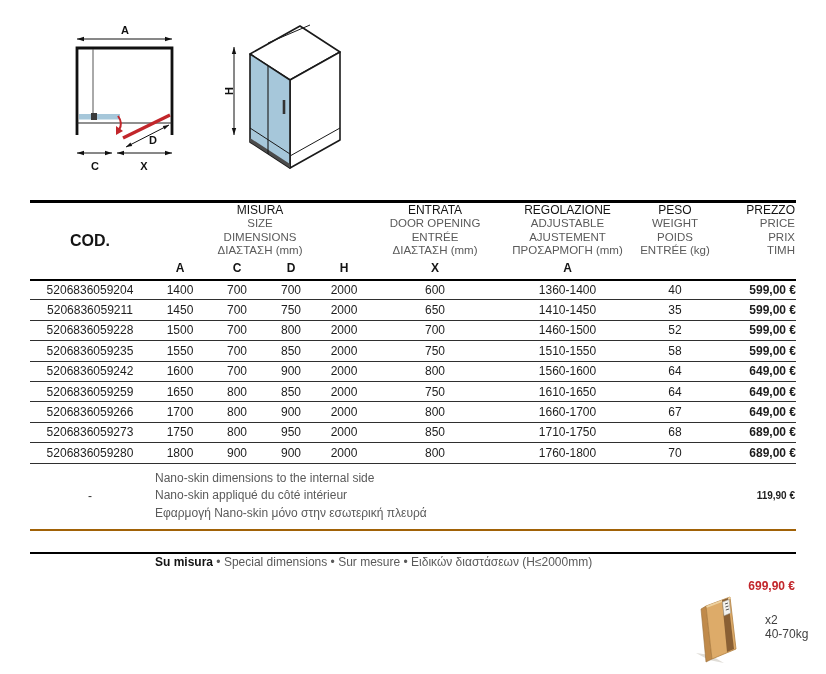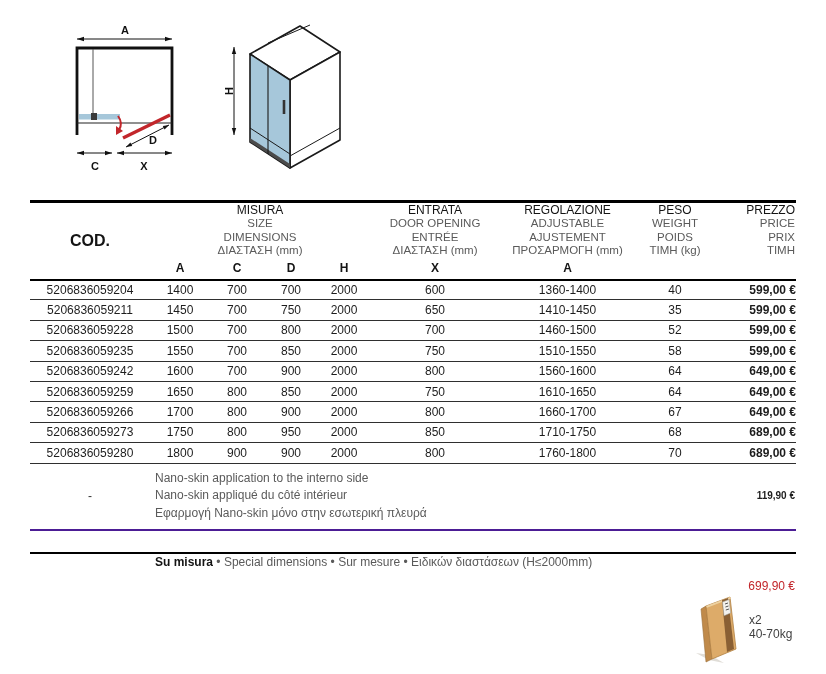--- a/index.html
+++ b/index.html
@@ -35,28 +35,28 @@
 
   
   .nano{display:grid;grid-template-columns:120px 1fr 130px;padding:6px 0 7px;}
   .nano-cod{text-align:center;font-size:12px;color:#333;align-self:center;}
   .nano-lines{padding-left:5px;}
   .nl0{font-weight:bold;color:var(--ink);font-size:12px;line-height:17.5px;}
   .nl{color:var(--gray);font-size:12px;line-height:17.5px;}
   .nano-price{text-align:right;font-weight:bold;font-size:10px;color:#1d1d1d;align-self:center;padding-right:1px;}
 
   
-  .sumisura{display:grid;grid-template-columns:120px 1fr 130px;align-items:center;border-top:2px solid #4c1d95;border-bottom:2.5px solid #000;height:25px;}
+  .sumisura{display:grid;grid-template-columns:120px 1fr 130px;align-items:center;border-top:2px solid #a16207;border-bottom:2.5px solid #000;height:25px;}
   .sm-text{padding-left:5px;font-size:12px;white-space:nowrap;}
   .sm-bold{font-weight:bold;color:var(--ink);}
   .sm-rest{color:var(--gray);}
-  .sm-price{text-align:right;font-weight:normal;font-size:12px;color:var(--red);padding-right:1px;margin-top:48px;}
-
-  
-  .package{position:absolute;left:693px;top:593px;display:flex;gap:4px;}
+  .sm-price{text-align:right;font-weight:bold;font-size:12px;color:var(--red);padding-right:1px;margin-top:48px;}
+
+  
+  .package{position:absolute;left:693px;top:593px;display:flex;gap:20px;}
   .pkg-text{margin-top:20px;font-size:12px;color:#3f3f3f;line-height:14px;}
 </style>
 </head>
 <body>
 
 <div class="sheet">
 
   <svg class="plan" width="145" height="165" viewBox="0 0 145 165">
     <text class="dlabel" x="70" y="16" text-anchor="middle">A</text>
     <line x1="22" y1="21" x2="117" y2="21" stroke="#111" stroke-width="1"></line>
@@ -136,21 +136,21 @@
           <th class="grp">
             <div class="g-main">REGOLAZIONE</div>
             <div class="g-sub">ADJUSTABLE</div>
             <div class="g-sub">AJUSTEMENT</div>
             <div class="g-sub">ΠΡΟΣΑΡΜΟΓΗ (mm)</div>
           </th>
           <th class="grp">
             <div class="g-main">PESO</div>
             <div class="g-sub">WEIGHT</div>
             <div class="g-sub">POIDS</div>
-            <div class="g-sub">ΤΙΜΗ (kg)</div>
+            <div class="g-sub">ENTRÉE (kg)</div>
           </th>
           <th class="grp right">
             <div class="g-main">PREZZO</div>
             <div class="g-sub">PRICE</div>
             <div class="g-sub">PRIX</div>
             <div class="g-sub">ΤΙΜΗ</div>
           </th>
         </tr>
         <tr class="sub">
           <th>A</th>
@@ -262,21 +262,21 @@
         <td>1760-1800</td>
         <td>70</td>
         <td class="price">689,00 €</td>
       </tr>
         </tbody>
     </table>
 
     <div class="nano">
       <div class="nano-cod">-</div>
       <div class="nano-lines">
-        <div class="nl">Nano-skin application to the interno side</div>
+        <div class="nl">Nano-skin dimensions to the internal side</div>
         <div class="nl">Nano-skin appliqué du côté intérieur</div>
         <div class="nl">Εφαρμογή Nano-skin μόνο στην εσωτερική πλευρά</div>
       </div>
       <div class="nano-price">119,90 €</div>
     </div>
 
     <div class="sumisura">
       <div></div>
       <div class="sm-text">
         <span class="sm-bold">Su misura</span><span class="sm-rest"> • Special dimensions • Sur mesure • Ειδικών διαστάσεων (H≤2000mm)</span>

